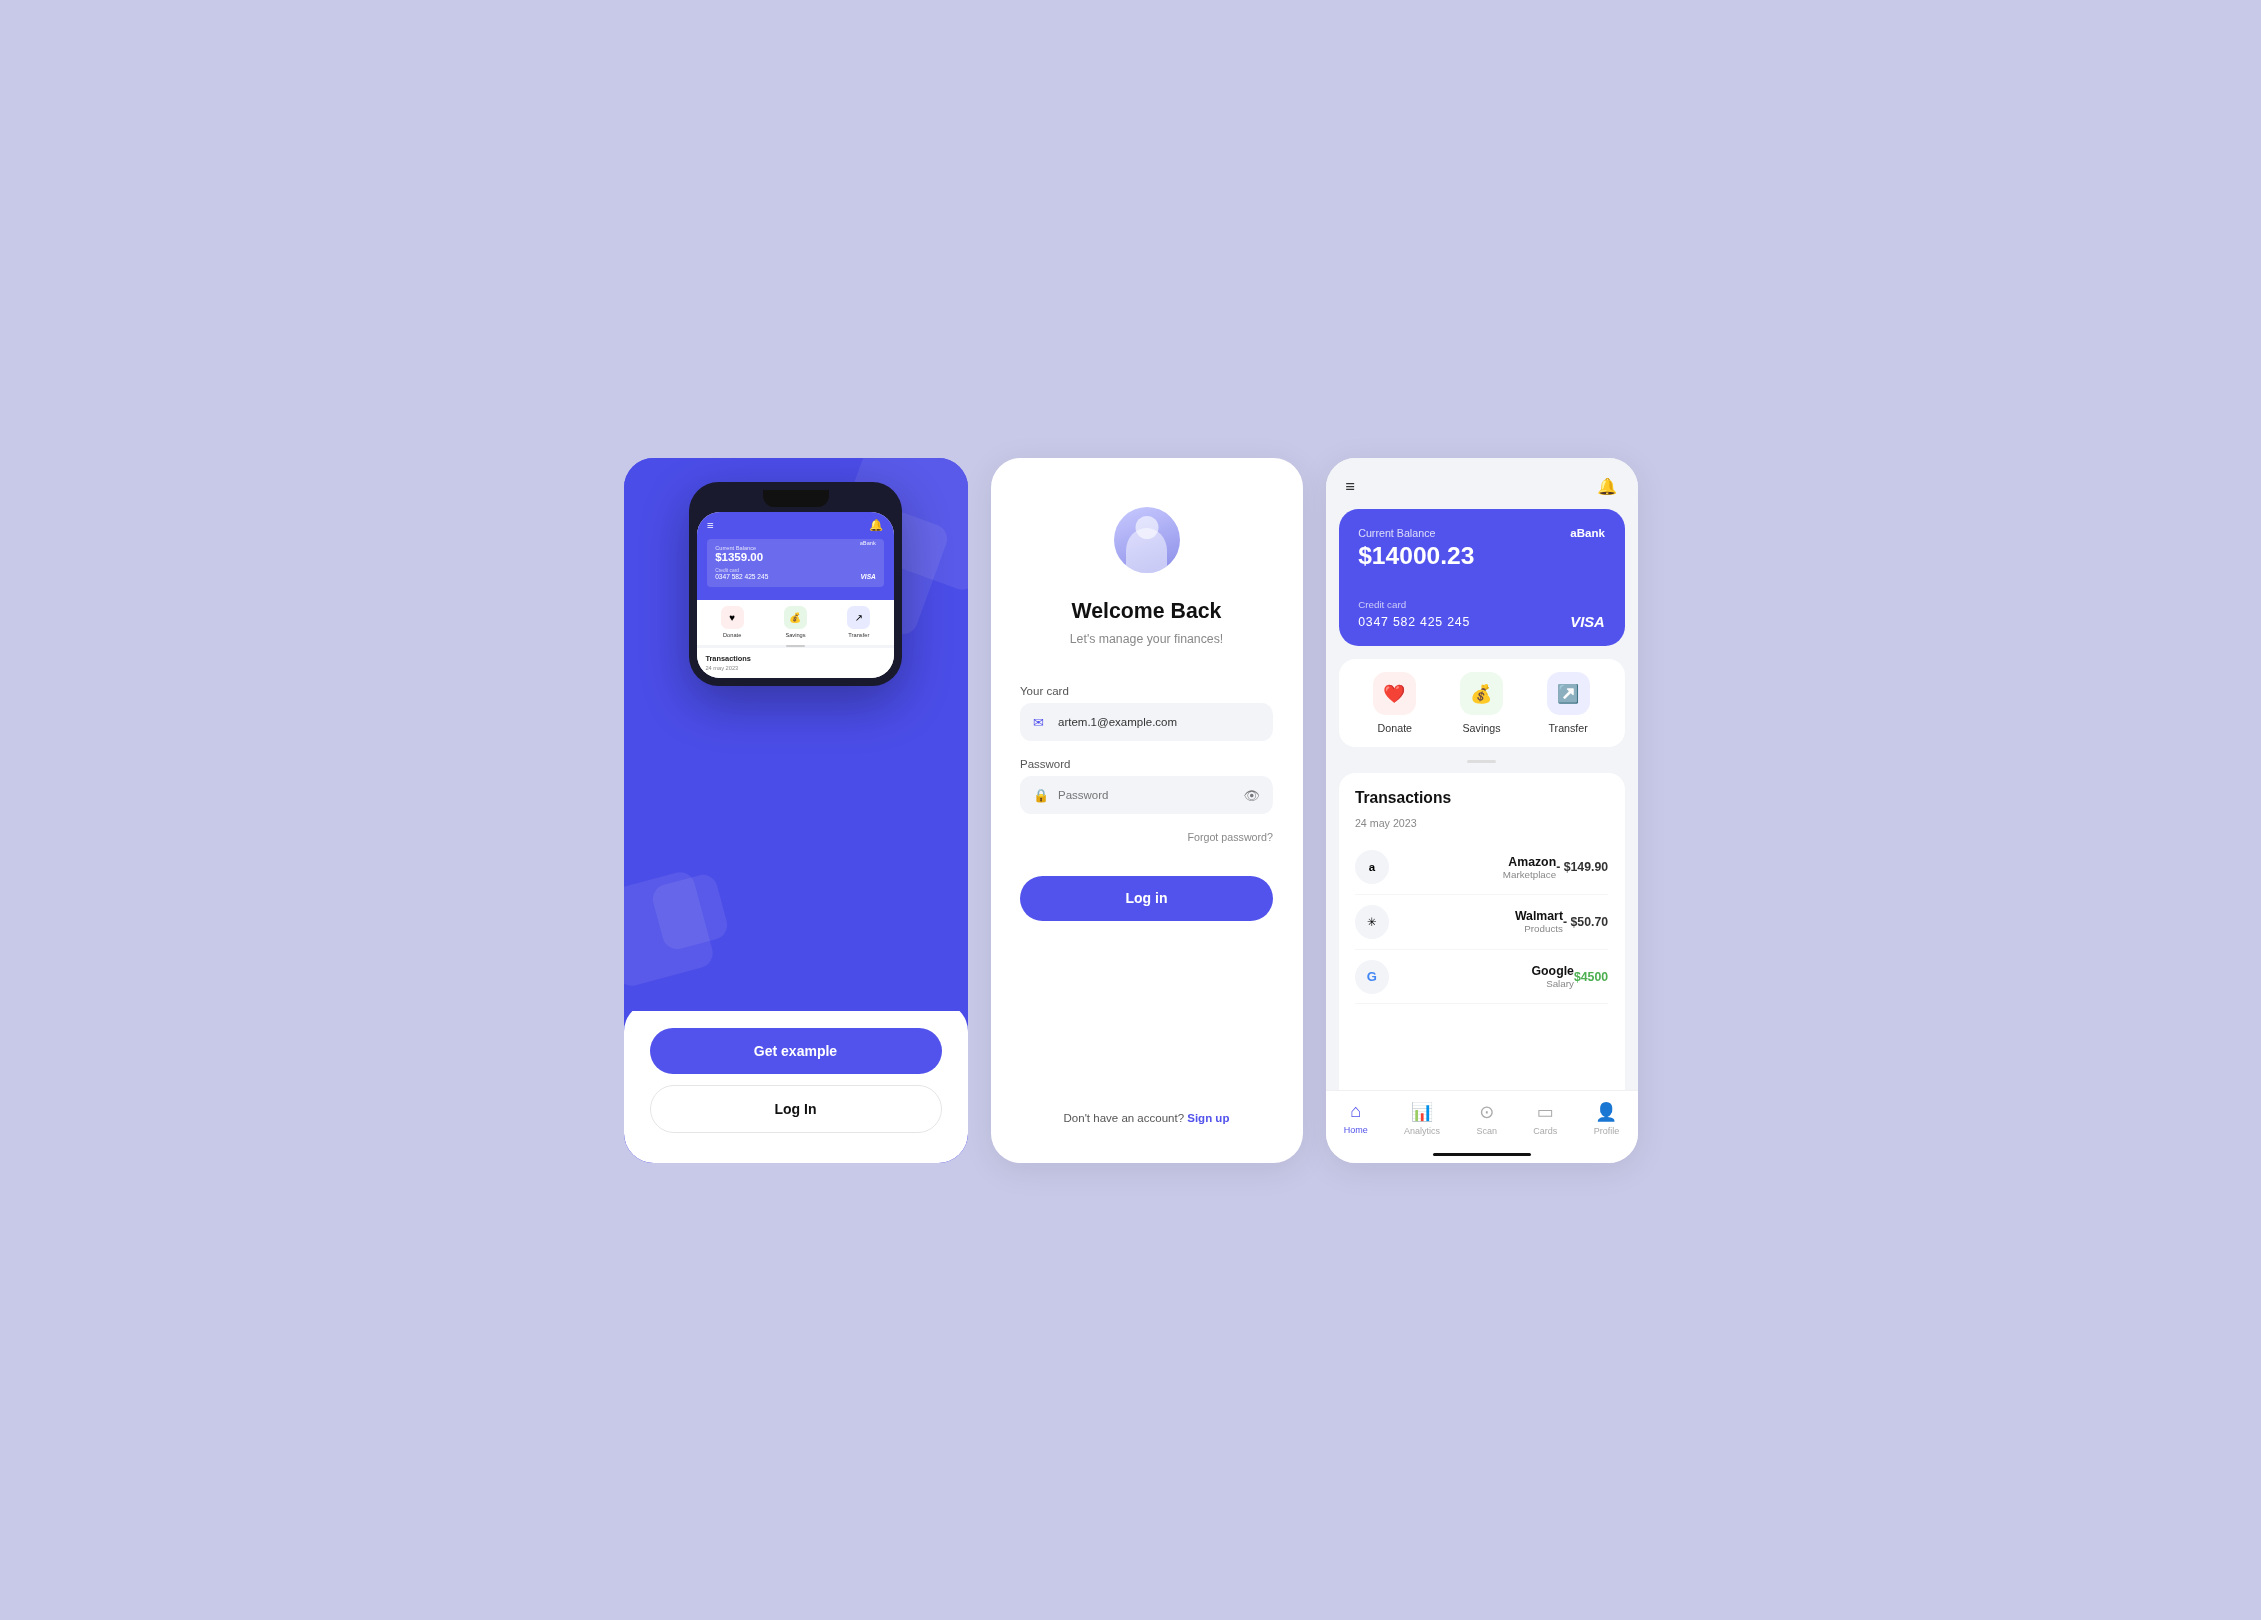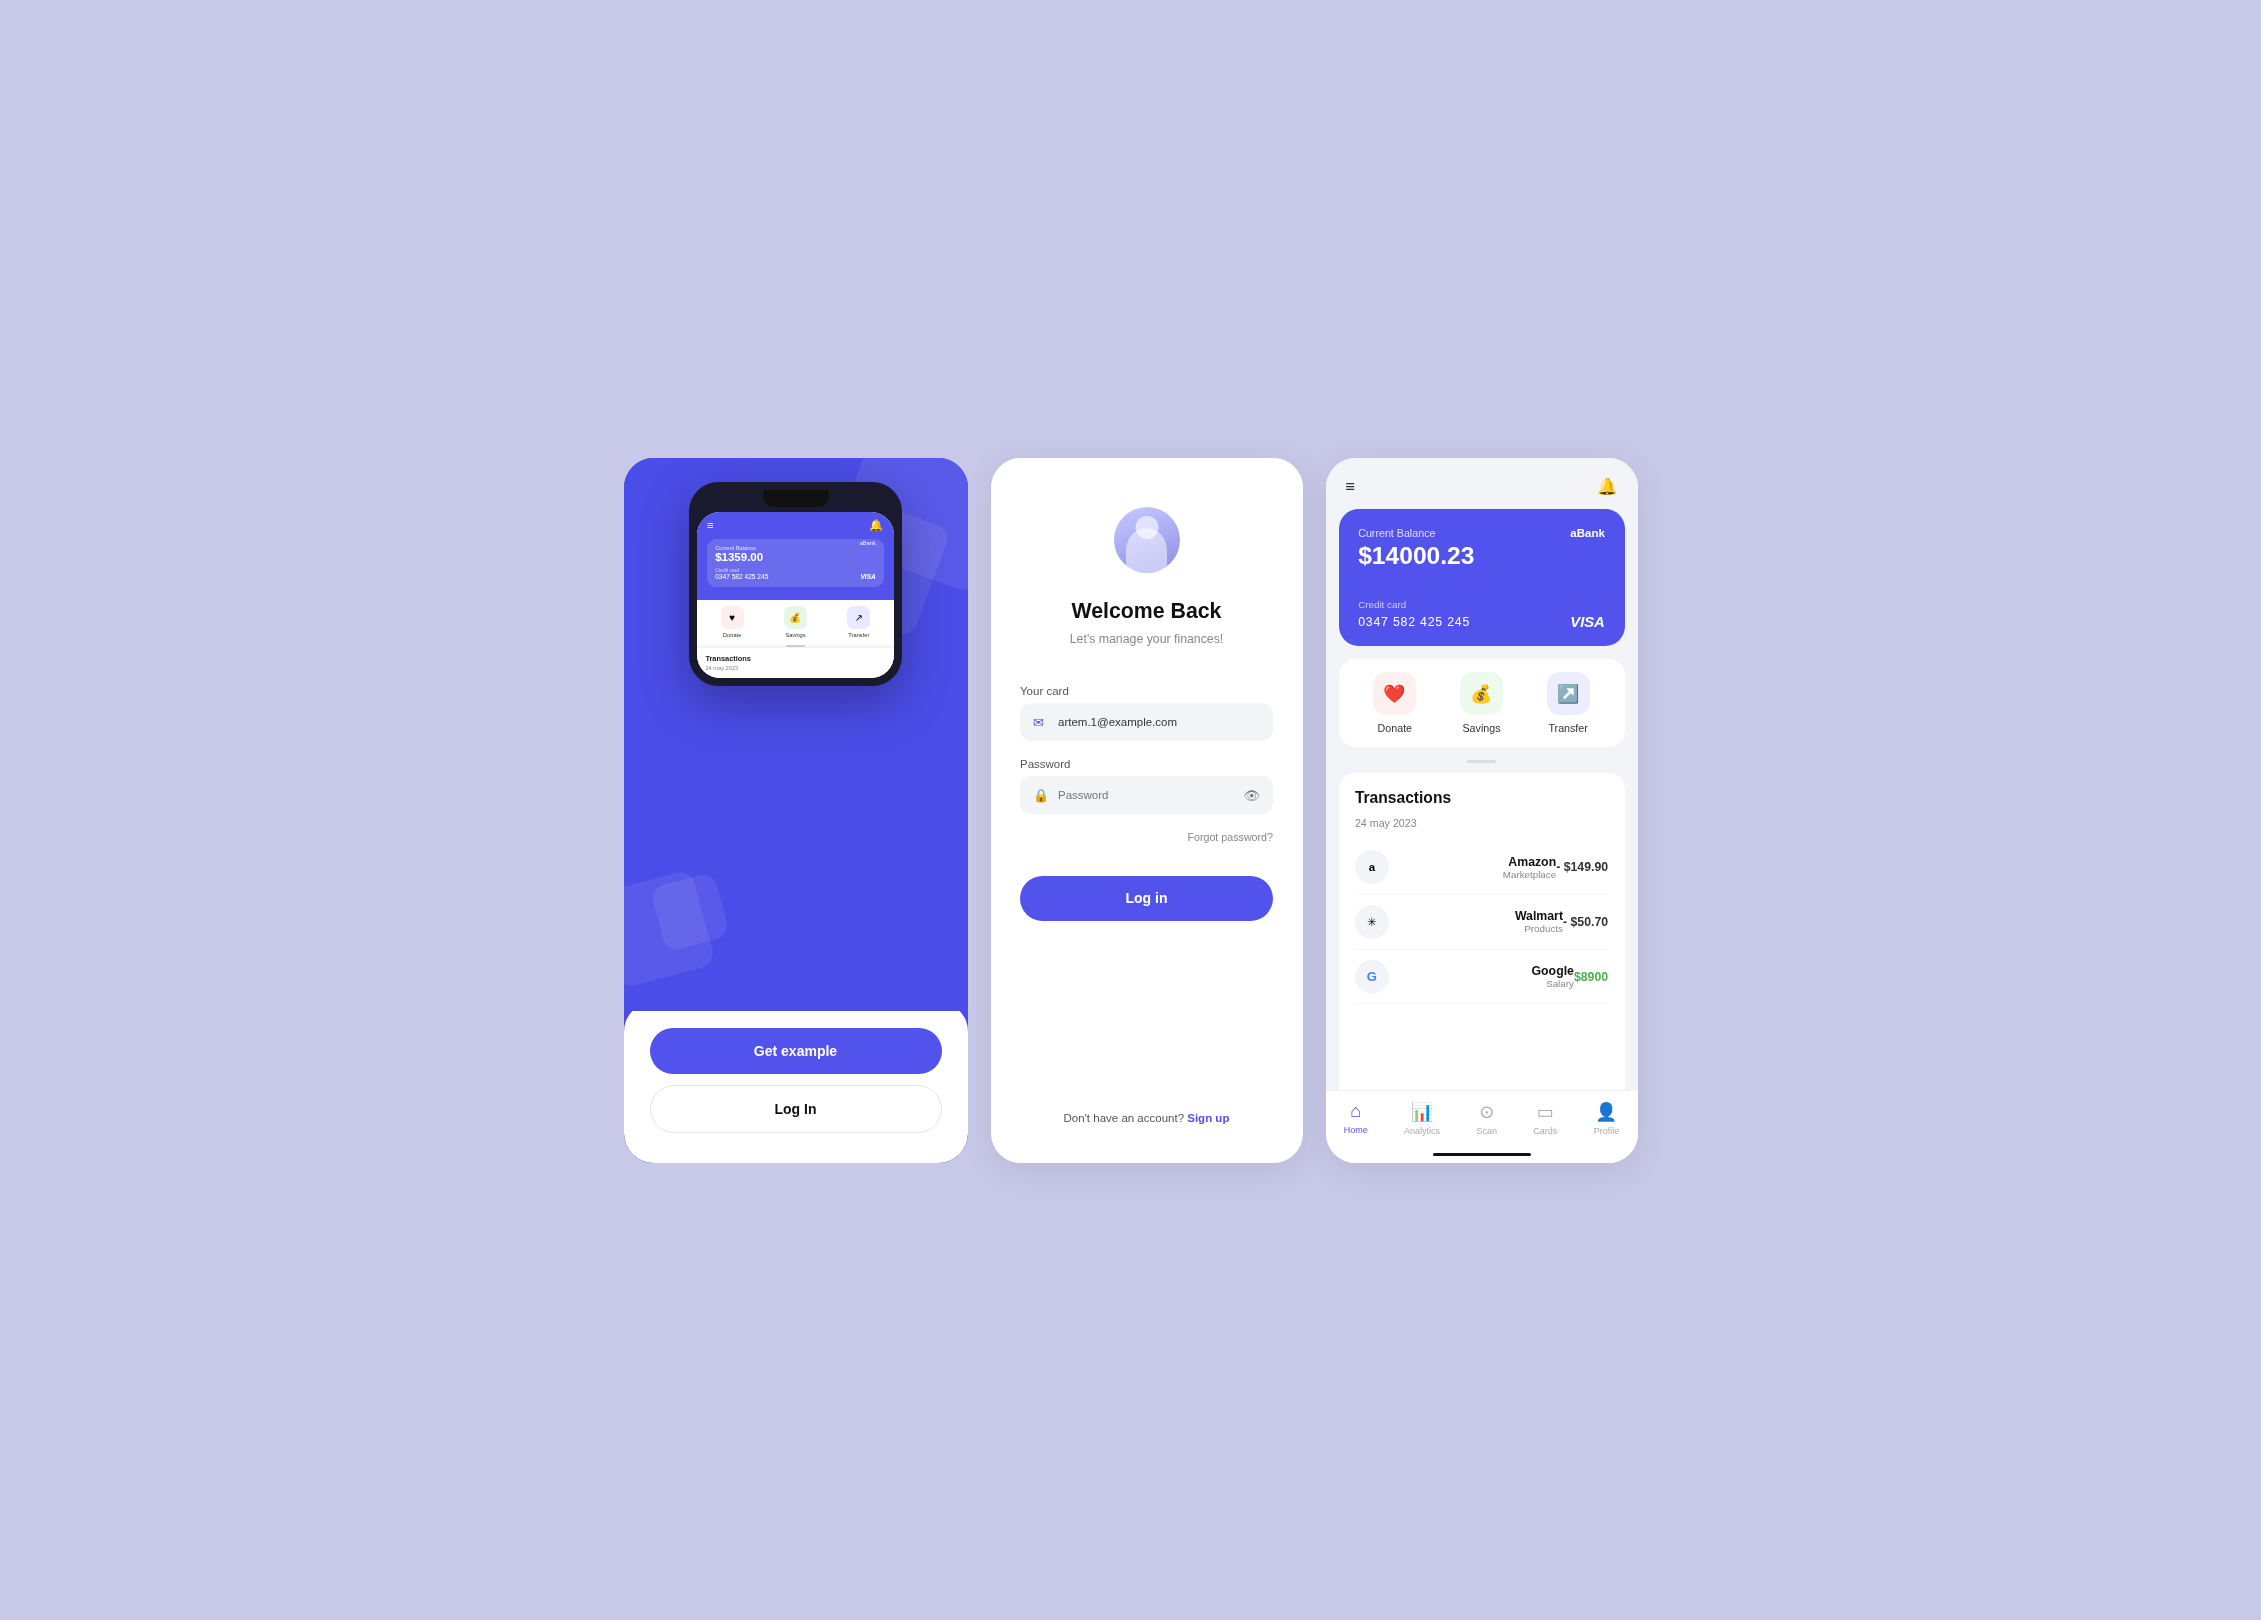--- a/index.html
+++ b/index.html
@@ -89,21 +89,21 @@
     .phone-top-bar {
       display: flex;
       justify-content: space-between;
       align-items: center;
       margin-bottom: 6.6px;
     }
     .phone-top-bar .hamburger { font-size: 11.5px; }
     .phone-top-bar .bell { font-size: 11.5px; }
     .phone-card-mini {
       background: rgba(255,255,255,0.15);
-      border-radius: 9px;
+      border-radius: 4px;
       padding: 6.6px 8.2px;
     }
     .phone-card-mini .cb-label { font-size: 5.7px; opacity: 0.8; }
     .phone-card-mini .bank-name { font-size: 5.7px; opacity: 0.9; float: right; margin-top: -5.7px; }
     .phone-card-mini .balance { font-size: 11.5px; font-weight: 700; margin-bottom: 4.9px; }
     .phone-card-mini .cc-label { font-size: 4.9px; opacity: 0.7; }
     .phone-card-mini .cc-row { display: flex; justify-content: space-between; align-items: center; }
     .phone-card-mini .cc-num { font-size: 6.6px; }
     .visa-mini { font-style: italic; font-weight: 900; font-size: 6.6px; }
 
@@ -583,21 +583,21 @@
         </div>
         <div class="tx-amount negative">- $50.70</div>
       </div>
 
       <div class="tx-item">
         <div class="tx-icon" style="font-weight:700;color:#4285F4;">G</div>
         <div class="tx-info">
           <div class="tx-name">Google</div>
           <div class="tx-sub">Salary</div>
         </div>
-        <div class="tx-amount positive">$8900</div>
+        <div class="tx-amount positive">$4500</div>
       </div>
     </div>
 
     <div class="dash-bottom-nav">
       <div class="nav-item">
         <span class="nav-icon active">⌂</span>
         <span class="nav-label active">Home</span>
       </div>
       <div class="nav-item">
         <span class="nav-icon">📊</span>

